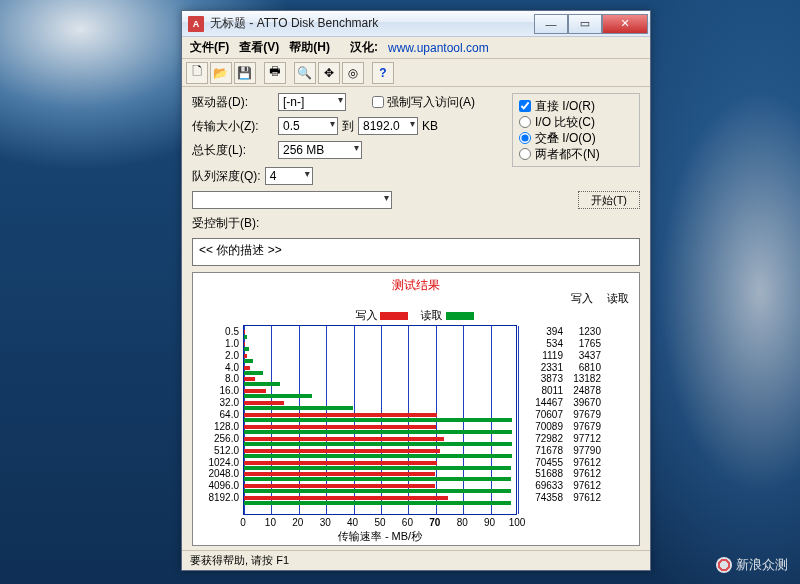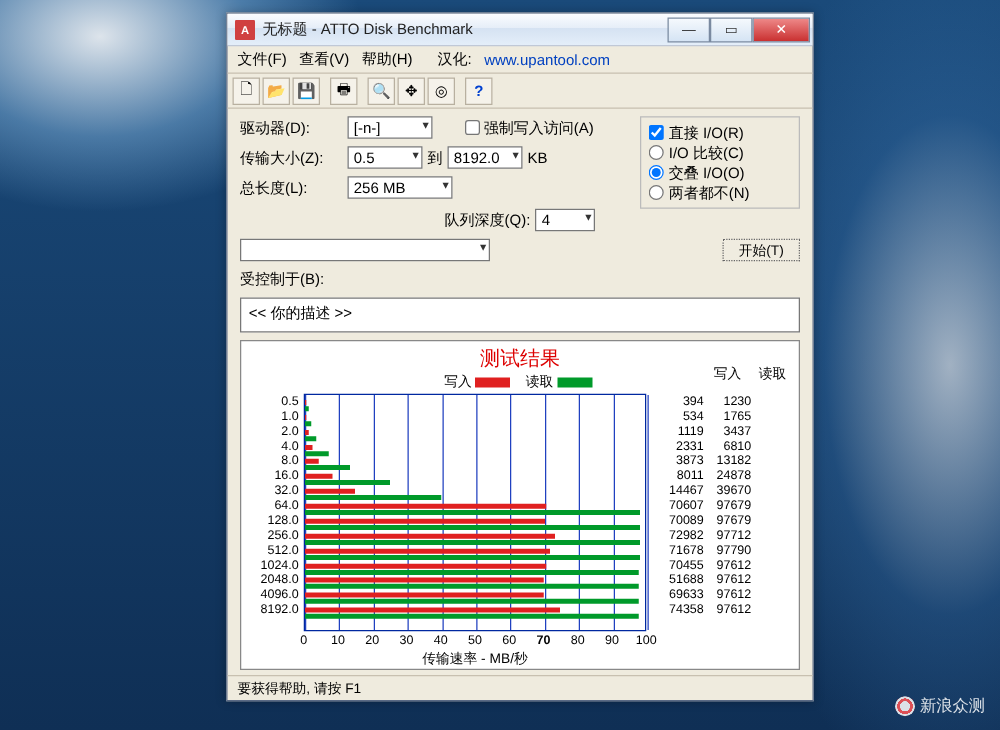--- a/index.html
+++ b/index.html
@@ -6,36 +6,36 @@
   body { width: 800px; height: 584px; overflow: hidden; background: #143a66; position: relative; }
   .bg { position: absolute; inset: 0; background: radial-gradient(ellipse 300px 200px at 10% 5%, rgba(255,255,255,0.85) 0%, rgba(150,200,240,0.4) 40%, rgba(20,60,110,0) 70%), radial-gradient(ellipse 250px 500px at 95% 50%, rgba(255,255,255,0.6) 0%, rgba(60,120,180,0.3) 40%, rgba(20,60,110,0) 70%), linear-gradient(180deg,#1a4a7a 0%,#0f2f55 100%); }
   .window { position: absolute; left: 181px; top: 10px; width: 470px; background: #efebde; border: 1px solid #5a6a85; box-shadow: 0 0 8px rgba(0,0,0,.3); }
   .titlebar { height: 26px; background: linear-gradient(180deg,#fafcff 0%,#e6eef8 45%,#d5e2f2 46%,#e4eef9 100%); display:flex; align-items:center; padding:0 2px 0 6px; border-bottom:1px solid #c0c8d6;}
   .titlebar .icon { width:16px;height:16px;background:#d04040;display:inline-flex;align-items:center;justify-content:center;color:#fff;font-size:9px;font-weight:bold;border-radius:1px;}
   .titlebar .title { margin-left:6px; font-size:12px; color:#222; flex:1;}
   .winbtns { display:flex; gap:0;}
   .winbtn { width:34px;height:20px;border:1px solid #7a8aa0;background:linear-gradient(180deg,#f5f9fd,#d5e4f4);display:flex;align-items:center;justify-content:center;font-size:11px;color:#333;}
   .winbtn.close { background:linear-gradient(180deg,#e88,#c93030);color:#fff;width:46px;}
   .menubar { height:22px; display:flex; align-items:center; gap:10px; padding:0 8px; font-size:12px; border-bottom:1px solid #c8c0b0;}
-  .menubar span { cursor:default;}
+  .menubar span { cursor:default;font-weight:bold;}
   .menubar a { color:#0040c0; text-decoration:none;}
   .toolbar { height:28px; display:flex; align-items:center; gap:2px; padding:2px 4px; border-bottom:1px solid #c8c0b0;}
   .tbtn { width:22px;height:22px;border:1px solid #b8b0a0;background:#f5f2ea;display:flex;align-items:center;justify-content:center;font-size:12px;}
   .tsep { width:4px;}
   .body { padding:6px 10px 4px;}
   .row { display:flex; align-items:center; font-size:12px; margin-bottom:6px; gap:4px;}
   .lbl { width:82px; text-align:left;}
   .sel { border:1px solid #777;background:#fff;height:18px;font-size:12px;padding:0 14px 0 4px;position:relative;display:inline-flex;align-items:center;}
   .sel::after{content:"▾";position:absolute;right:2px;top:0;font-size:10px;color:#333;}
   .grp { border:1px solid #bbb; padding:4px 6px; margin-left:auto;}
   .grp label{display:flex;align-items:center;gap:4px;font-size:12px;line-height:16px;}
   input[type=checkbox],input[type=radio]{width:12px;height:12px;}
   .desc { width:100%;height:28px;border:1px solid #777;background:#fff;font-size:12px;padding:3px 6px;overflow:hidden;}
   .chart-panel{border:1px solid #888;background:#fff;padding:4px 6px 2px;font-size:11px;}
-  .chart-title{text-align:center;color:#d00;font-size:16px;margin-bottom:0;}
+  .chart-title{text-align:center;color:#d00;font-size:12px;margin-bottom:14px;}
   .legend{text-align:center;font-size:11px;margin-bottom:2px;}
   .legend .sw{display:inline-block;width:28px;height:8px;vertical-align:middle;margin:0 3px;}
   .hdr-r{position:absolute;right:10px;top:18px;font-size:11px;display:flex;gap:14px;}
   .chart-area{position:relative;height:218px;margin-top:2px;}
   .plot{position:absolute;left:44px;top:0;width:274px;height:190px;border:1px solid #0028a0;}
   .grid-v{position:absolute;top:0;bottom:0;border-left:1px solid #2040c0;}
   .barrow{position:absolute;left:0;height:8px;display:flex;align-items:center;}
   .bw{height:4px;background:#e02020;}
   .br{height:4px;background:#009a2a;}
   .ylabels{position:absolute;left:0;top:0;width:42px;font-size:10px;text-align:right;color:#000;}
@@ -120,21 +120,21 @@
         <label>
             <input type="radio" name="m" checked="" style="">
             <span>交叠 I/O(O)</span>
           </label>
         <label>
             <input type="radio" name="m" style="">
             <span>两者都不(N)</span>
           </label>
       </div>
     </div>
-    <div class="row" style="justify-content:center;">
+    <div class="row" style="justify-content:flex-start;">
       <span>队列深度(Q):</span>
       <span class="sel" style="width:48px;">4</span>
     </div>
     <div class="row">
       <span class="sel" style="width:200px;">&nbsp;</span>
       <span style="flex:1;"></span>
       <span class="startbtn">开始(T)</span>
     </div>
     <div class="row">
       <span class="lbl" style="width:90px;">受控制于(B):</span>

